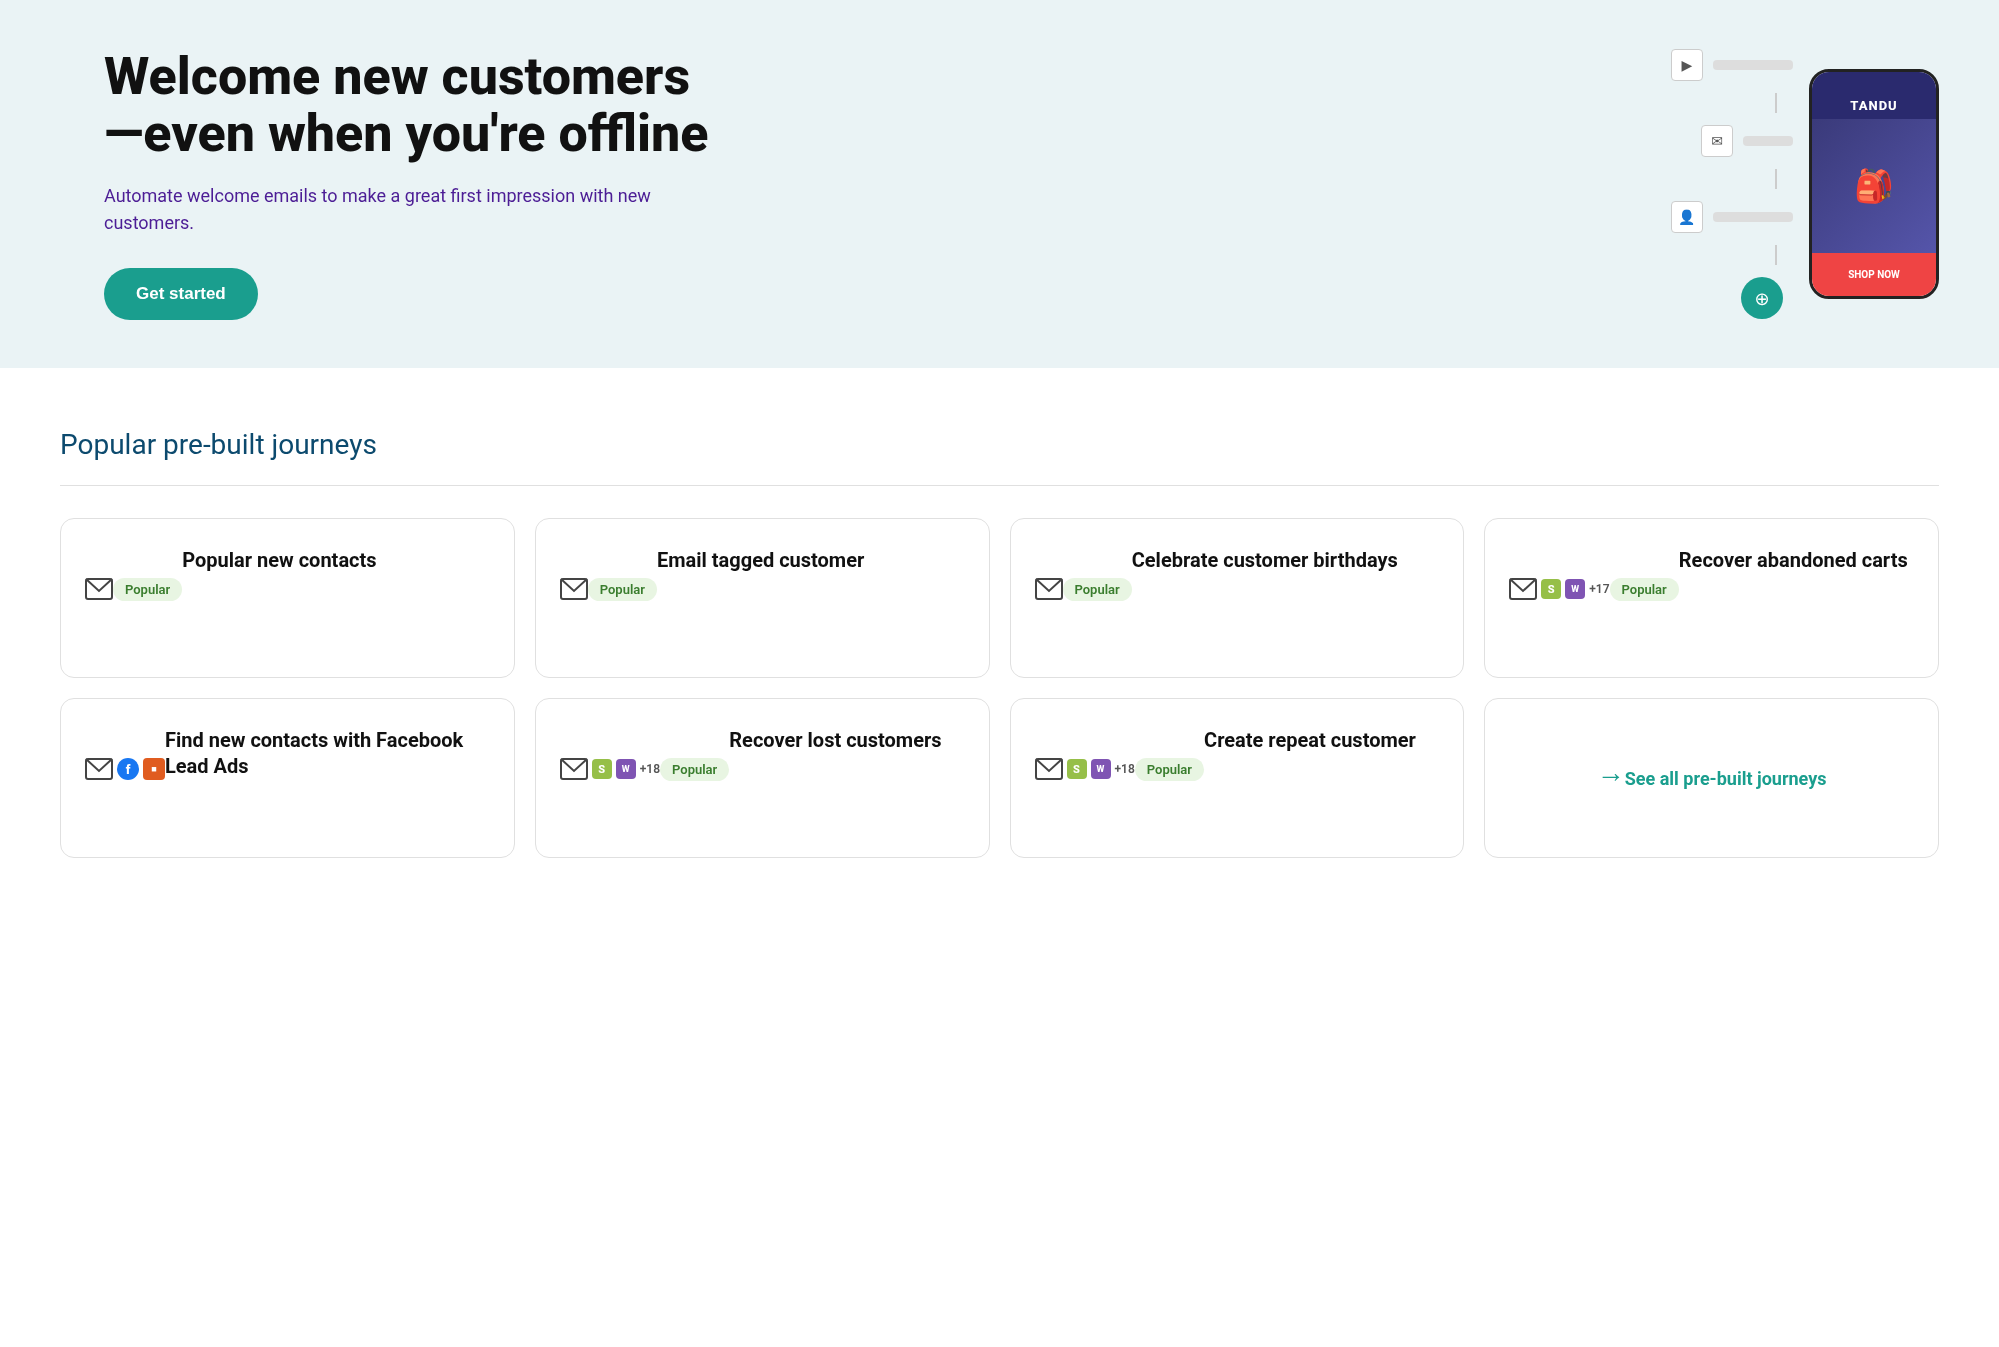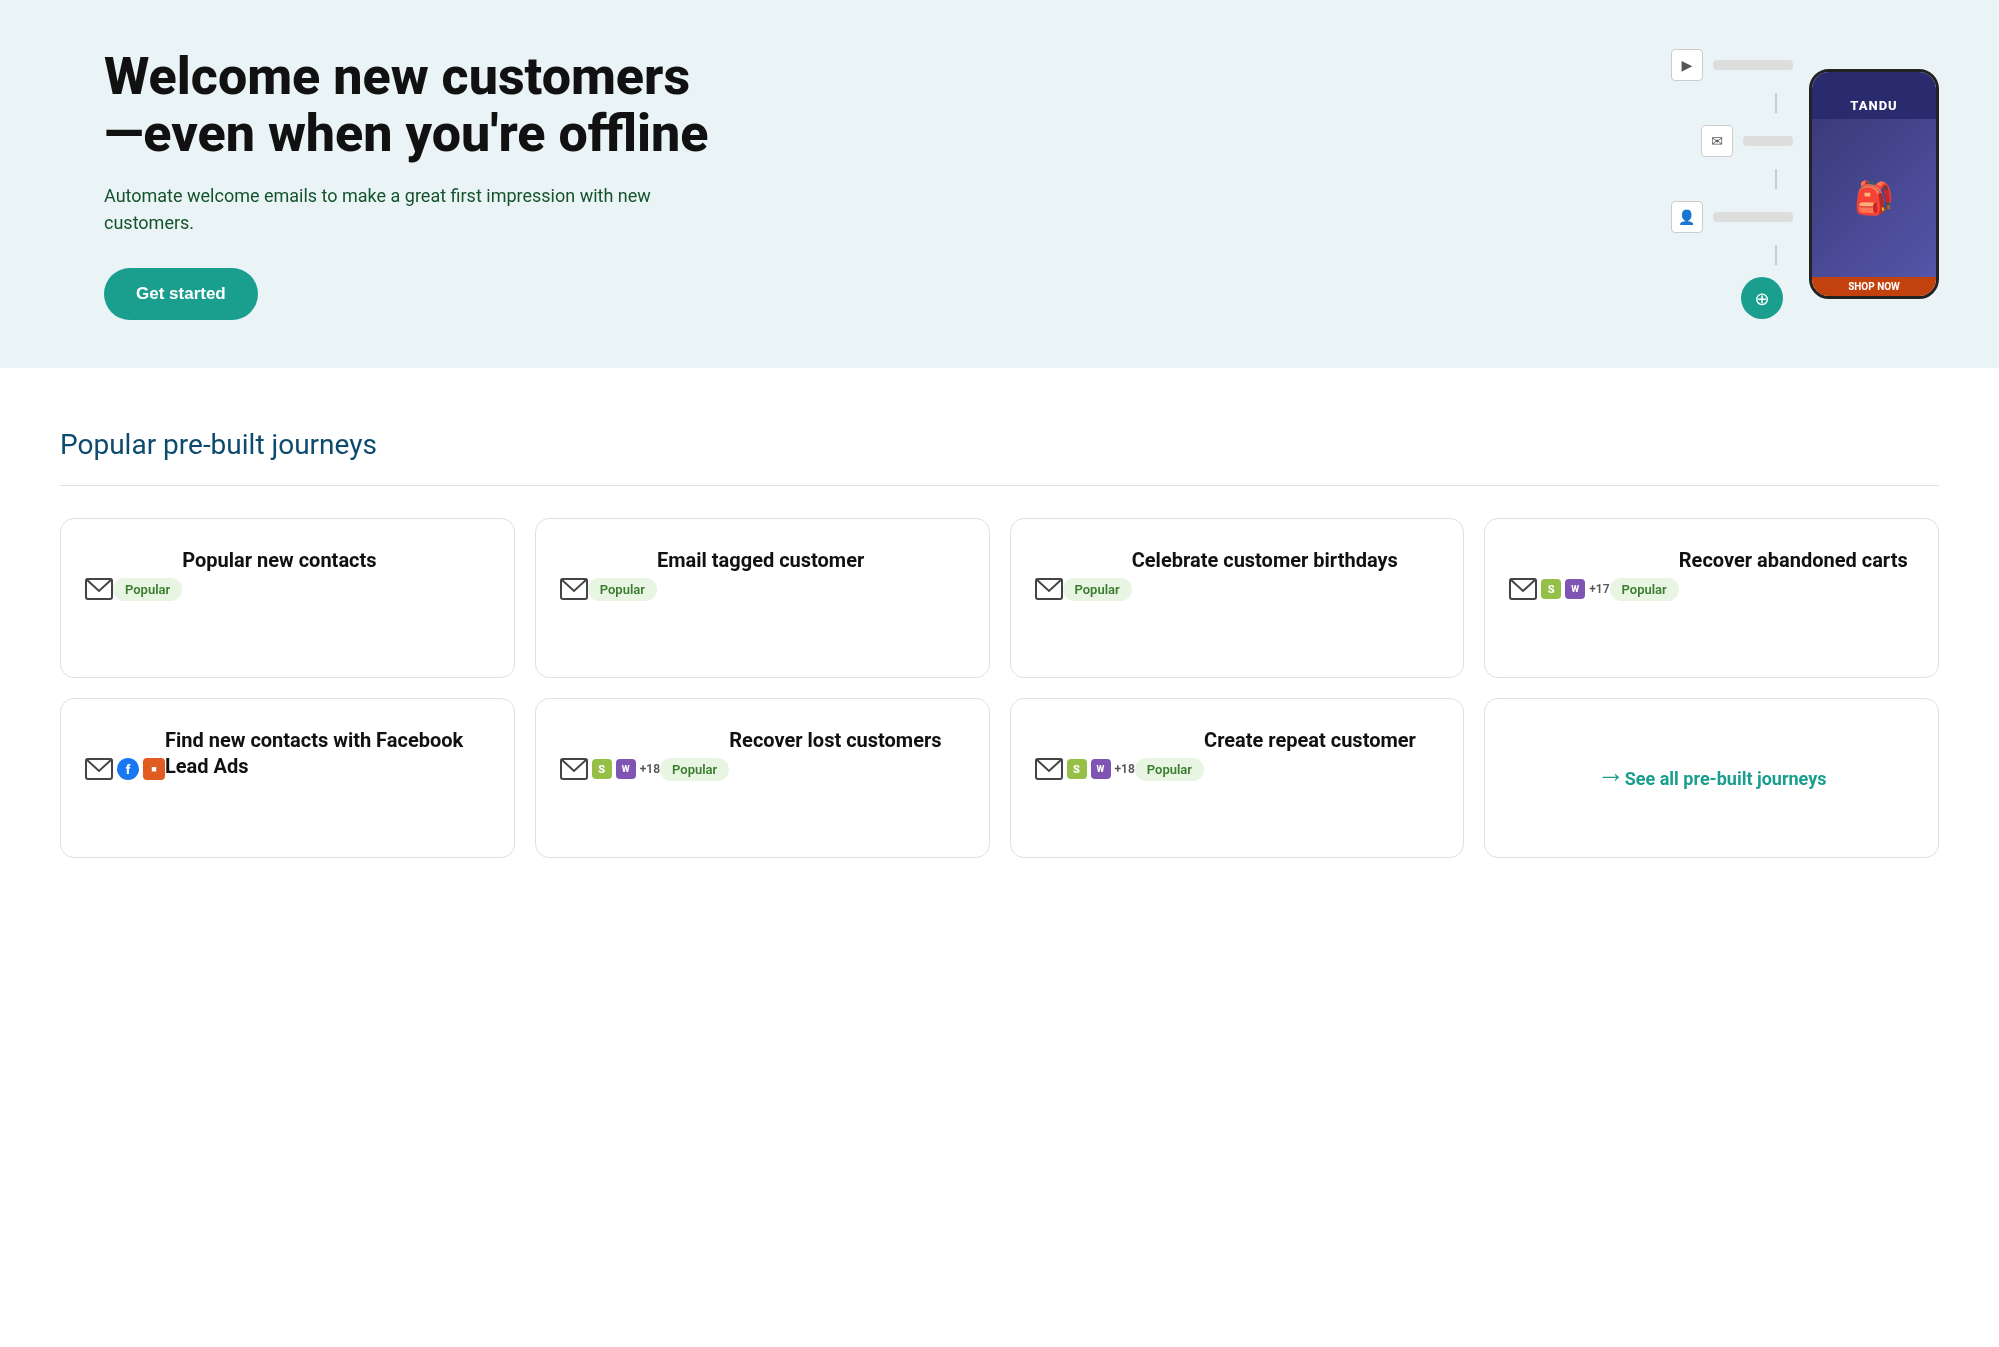--- a/index.html
+++ b/index.html
@@ -24,21 +24,21 @@
     }
     .hero-title {
       font-size: 52px;
       font-weight: 800;
       line-height: 1.1;
       color: #111;
       margin-bottom: 20px;
     }
     .hero-subtitle {
       font-size: 18px;
-      color: #14532d;
+      color: #4c1d95;
       margin-bottom: 32px;
       line-height: 1.5;
     }
     .btn-get-started {
       background: #1a9e8e;
       color: #fff;
       border: none;
       padding: 16px 32px;
       border-radius: 50px;
       font-size: 17px;
@@ -129,24 +129,24 @@
     }
     .phone-image {
       background: linear-gradient(135deg, #3a3a7a 0%, #5555aa 100%);
       flex: 1;
       display: flex;
       align-items: center;
       justify-content: center;
       font-size: 32px;
     }
     .phone-cta {
-      background: #c2410c;
+      background: #ef4444;
       color: #fff;
       text-align: center;
-      padding: 4px;
+      padding: 16px;
       font-size: 10px;
       font-weight: 700;
     }
 
     
     .main-content {
       padding: 60px 60px 80px;
     }
 
     .section-title {

